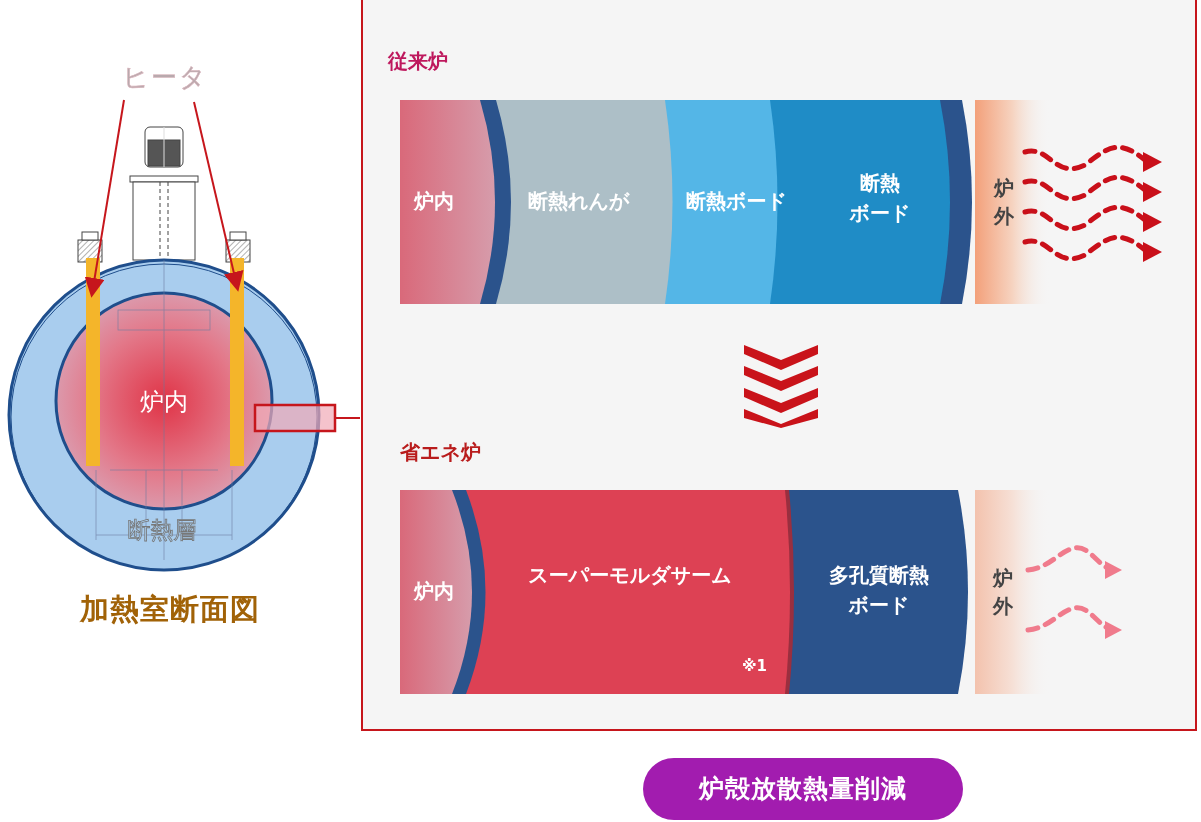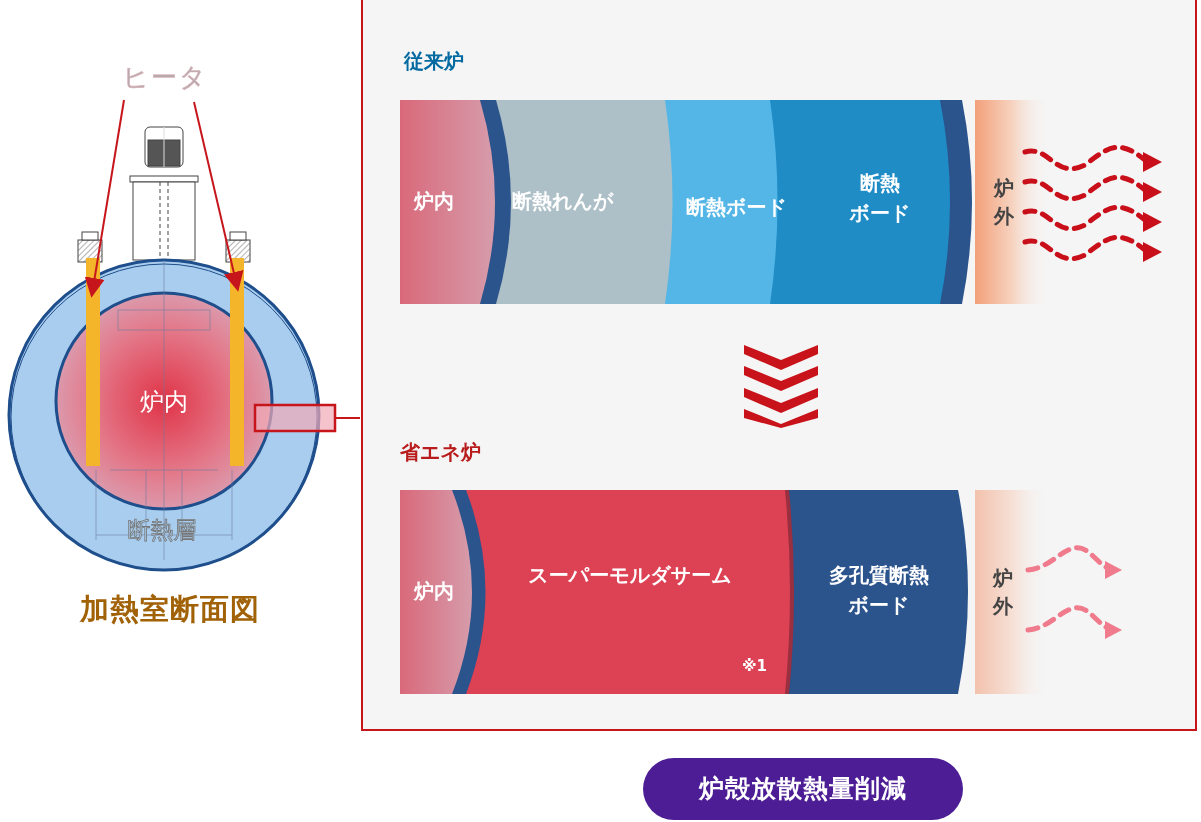--- a/index.html
+++ b/index.html
@@ -24,21 +24,21 @@
 
     
     #panel {
       left: 361px; top: 0px; width: 836px; height: 731px;
       background: #f5f5f5; border: 2px solid #c6161c; box-sizing: border-box;
       border-top: none;
     }
     .group-title {
       font-size: 20px; font-weight: bold;
     }
-    #conv-title { left: 404px; top: 48px; color: #0369a1; }
+    #conv-title { left: 388px; top: 48px; color: #be185d; }
     #eco-title { left: 400px; top: 439px; color: #b91c1c; }
 
     .layer-strip { left: 400px; width: 800px; height: 204px; }
     #conv-strip { top: 100px; }
     #eco-strip { top: 490px; }
 
     .layer-label {
       position: absolute; color: #ffffff; font-weight: bold; font-size: 20px;
       text-align: center; line-height: 30px; white-space: nowrap;
     }
@@ -47,21 +47,21 @@
       line-height: 28px; width: 24px; text-align: center;
     }
     #note-mark {
       left: 742px; top: 657px; color: #fff; font-weight: bold; font-size: 15px;
     }
 
     #chevrons { left: 744px; top: 342px; }
 
     #result-badge {
       left: 643px; top: 758px; width: 320px; height: 62px;
-      border-radius: 31px; background: #4c1d95; color: #fff;
+      border-radius: 31px; background: #a21caf; color: #fff;
       font-size: 25px; font-weight: bold; text-align: center; line-height: 62px;
       letter-spacing: 1px;
     }
   </style>
 </head>
 <body>
 
 <svg id="section-svg" class="abs" width="360" height="580" viewBox="0 0 360 580">
   <defs>
     <radialGradient id="coreGrad" cx="50%" cy="50%" r="55%">
@@ -160,22 +160,22 @@
       <path d="M625,142 C650,135 655,170 685,155 C710,135 720,130 745,150"></path>
     </g>
     <g fill="#c9101a">
       <path d="M743,52 L762,62 L743,72 Z"></path>
       <path d="M743,82 L762,92 L743,102 Z"></path>
       <path d="M743,112 L762,122 L743,132 Z"></path>
       <path d="M743,142 L762,152 L743,162 Z"></path>
     </g>
   </svg>
   <div class="layer-label" style="left:14px; top:86px;">炉内</div>
-  <div class="layer-label" style="left:112px; top:86px;">断熱れんが</div>
-  <div class="layer-label" style="left:286px; top:92px;">断熱ボード</div>
+  <div class="layer-label" style="left:128px; top:86px;">断熱れんが</div>
+  <div class="layer-label" style="left:286px; top:86px;">断熱ボード</div>
   <div class="layer-label" style="left:440px; top:68px; width:80px;">
     <div>断熱</div>
     <div>ボード</div>
   </div>
   <div class="outside-label" style="left:592px; top:74px;">
     <div>炉</div>
     <div>外</div>
   </div>
 </div>
 

